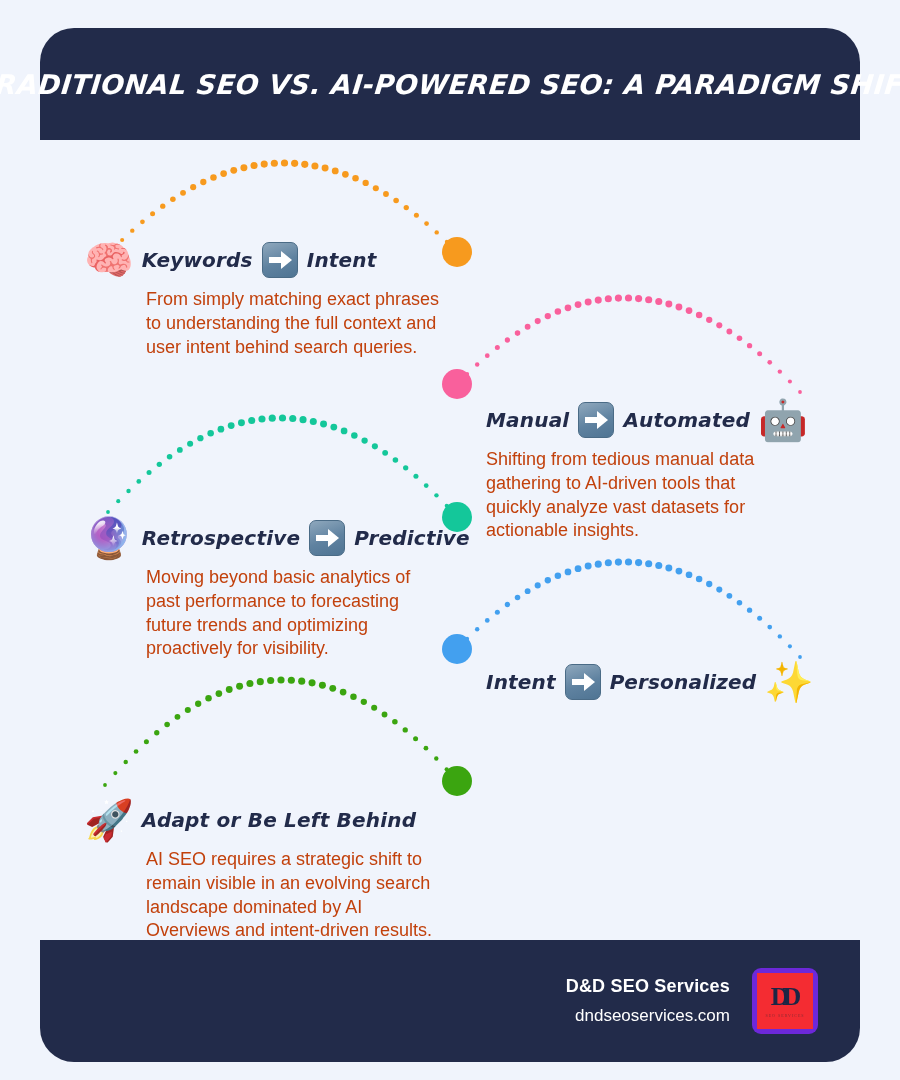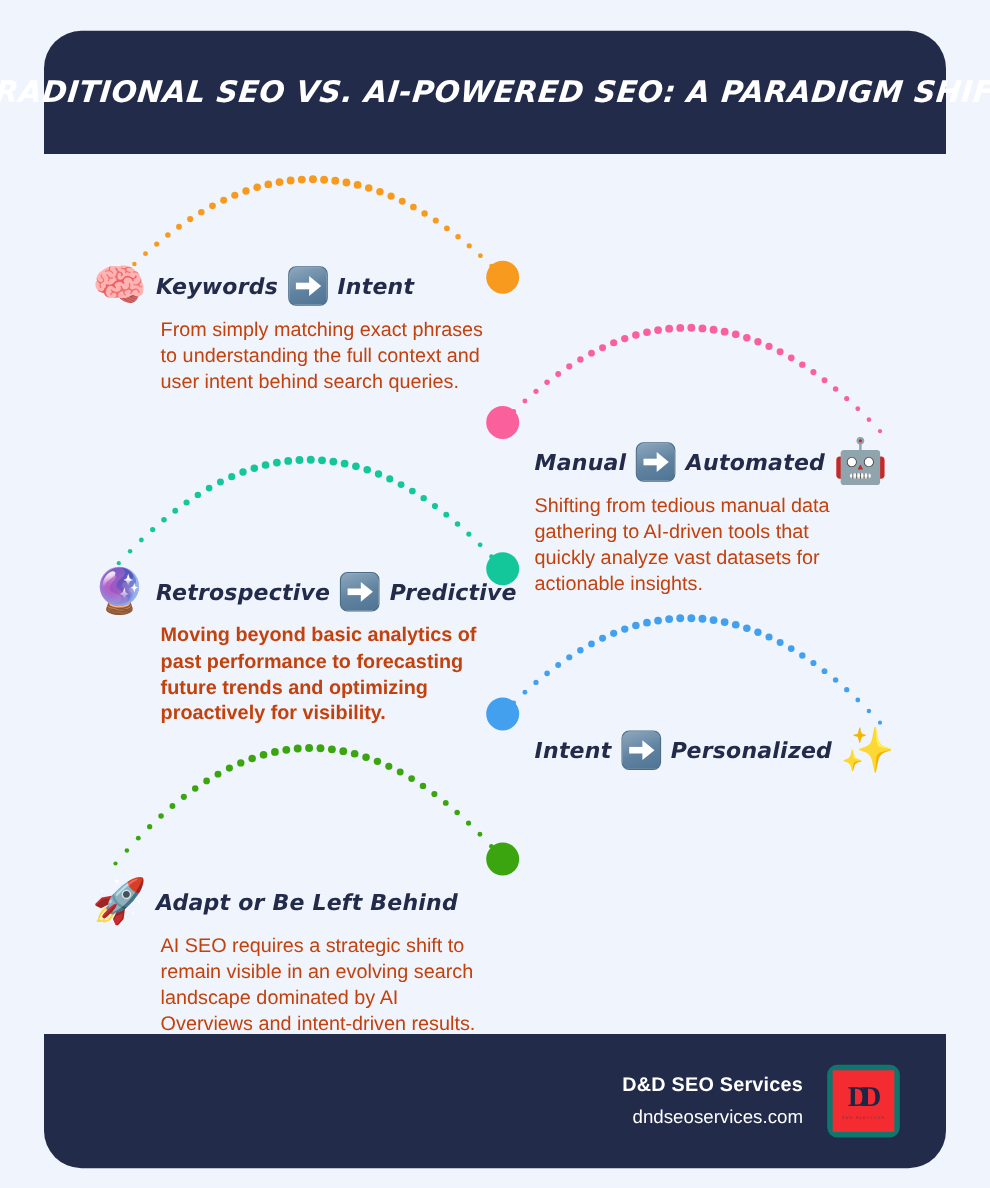--- a/index.html
+++ b/index.html
@@ -146,21 +146,21 @@
     padding-left: 40px;
   }
   .footer-url {
     color: #ffffff;
     font-size: 17px;
     margin-top: 9px;
   }
   .footer-logo {
     width: 66px;
     height: 66px;
-    background: #0f766e;
+    background: #6d28d9;
     border-radius: 9px;
     display: flex;
     align-items: center;
     justify-content: center;
     flex: none;
   }
   .footer-logo-inner {
     width: 56px;
     height: 56px;
     background: #f42c32;
@@ -408,21 +408,21 @@
         </div>
         <div class="block-body">Shifting from tedious manual data gathering to AI-driven tools that quickly analyze vast datasets for actionable insights.</div>
       </div>
       <div class="block left" style="left: 84px; top: 518px;">
         <div class="block-head">
           <span class="block-emoji lead">🔮</span>
           <span class="head-text">Retrospective</span>
           <span class="arrow-emoji"></span>
           <span class="head-text">Predictive</span>
         </div>
-        <div class="block-body" style="margin-left: 62px; font-weight: bold;">Moving beyond basic analytics of past performance to forecasting future trends and optimizing proactively for visibility.</div>
+        <div class="block-body" style="margin-left: 62px;">Moving beyond basic analytics of past performance to forecasting future trends and optimizing proactively for visibility.</div>
       </div>
       <div class="block right" style="left: 486px; top: 662px;">
         <div class="block-head">
           <span class="head-text">Intent</span>
           <span class="arrow-emoji"></span>
           <span class="head-text">Personalized</span>
           <span class="block-emoji trail">✨</span>
         </div>
       </div>
       <div class="block left" style="left: 84px; top: 800px;">

